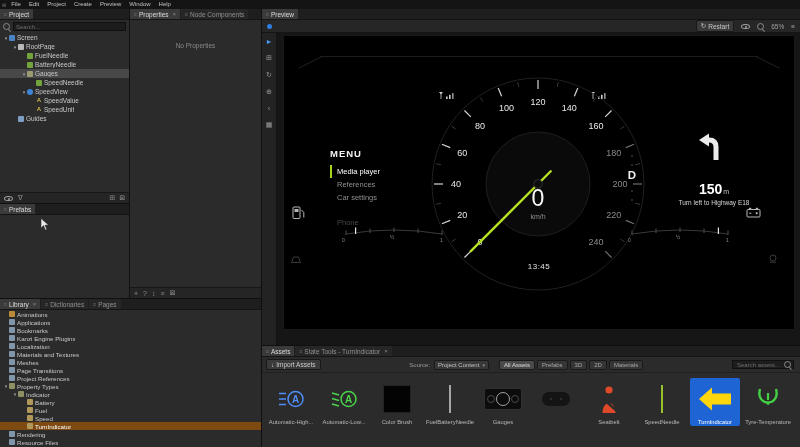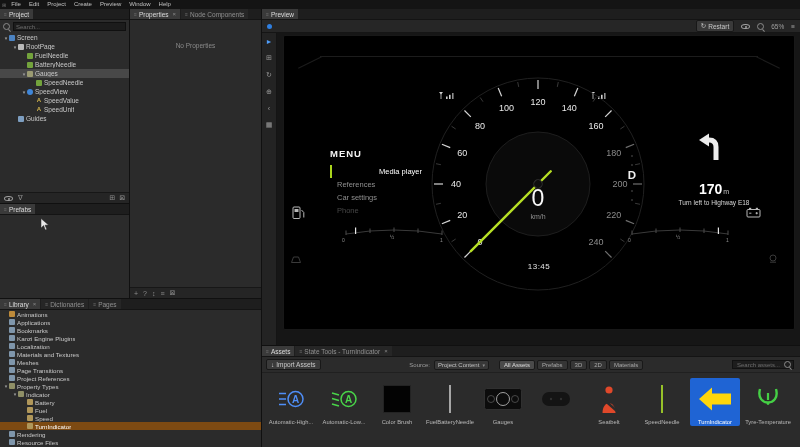--- a/index.html
+++ b/index.html
@@ -89,22 +89,22 @@
   .bezel{background:#1c1c1c;height:1px;}
   .bz-top{left:36px;top:20px;width:438px;}
   .bz-l{left:13px;top:26px;width:26px;transform:rotate(-26deg);}
   .bz-r{right:13px;top:26px;width:26px;transform:rotate(26deg);}
   .sig-a{left:154px;top:55px;}
   .sig-b{left:306px;top:55px;}
   .cmenu{left:46px;top:112px;width:92px;}
   .cmenu *{position:static;}
   .cmenu-title{font-size:9.5px;font-weight:bold;color:#f2f2f2;letter-spacing:1px;margin-bottom:6px;}
   .cmenu-item{height:13px;line-height:13px;font-size:7.5px;color:#8f8f8f;border-left:2px solid transparent;padding-left:5px;}
-  .cmenu-item.active{color:#fff;border-left-color:#a9d41c;text-align:right;}
-  .cmenu-item.dim{color:#474747;}
+  .cmenu-item.active{color:#fff;border-left-color:#a9d41c;}
+  .cmenu-item.dim{color:#474747;margin-top:12px;}
   #speedo-svg{left:134px;top:28px;}
   .speed-value{left:224px;top:150px;width:60px;text-align:center;font-size:23px;line-height:24px;color:#f8f8f8;}
   .speed-unit{left:224px;top:177px;width:60px;text-align:center;font-size:7px;color:#909090;}
   .gear{left:340px;top:133px;width:16px;text-align:center;font-size:11.5px;font-weight:bold;color:#f0f0f0;}
   .gdot{left:347px;width:2px;height:2px;border-radius:50%;background:#343434;}
   .nav-arrow{left:412px;top:90px;}
   .nav-distance{left:398px;top:144px;width:64px;text-align:center;color:#fff;}
   .nav-distance .num{position:static;font-size:14px;font-weight:bold;}
   .nav-distance .unit{position:static;font-size:7px;color:#c6c6c6;margin-left:1px;}
   .nav-instruction{left:368px;top:163px;width:124px;text-align:center;font-size:6.5px;color:#d6d6d6;}
@@ -512,21 +512,21 @@
         <div class="gdot" style="top:128px"></div>
         <div class="gdot" style="top:154px"></div>
         <div class="gdot" style="top:163px"></div>
         <div class="gear">D</div>
 
         <svg class="nav-arrow" width="38" height="38" viewBox="0 0 38 38">
           <path d="M20 34 L20 21 Q20 14 13 14 L12 14" fill="none" stroke="#ececec" stroke-width="5"></path>
           <path d="M13 7.5 L3 14 L13 20.5 Z" fill="#ececec"></path>
         </svg>
         <div class="nav-distance">
-          <span class="num">170</span><span class="unit">m</span>
+          <span class="num">150</span><span class="unit">m</span>
         </div>
         <div class="nav-instruction">Turn left to Highway E18</div>
 
         <svg class="fuel-icon" width="13" height="15" viewBox="0 0 13 15">
           <rect x="1" y="2" width="7" height="11.5" rx="1" fill="none" stroke="#b8b8b8"></rect>
           <rect x="2.5" y="4" width="4" height="3" fill="#b8b8b8"></rect>
           <path d="M9.5 5 L11.8 7.5 L11.8 12.5" stroke="#b8b8b8" fill="none"></path>
         </svg>
         <svg class="battery-icon" width="15" height="11" viewBox="0 0 15 11">
           <rect x="1" y="2.5" width="13" height="7.5" rx="1" fill="none" stroke="#b8b8b8"></rect>

